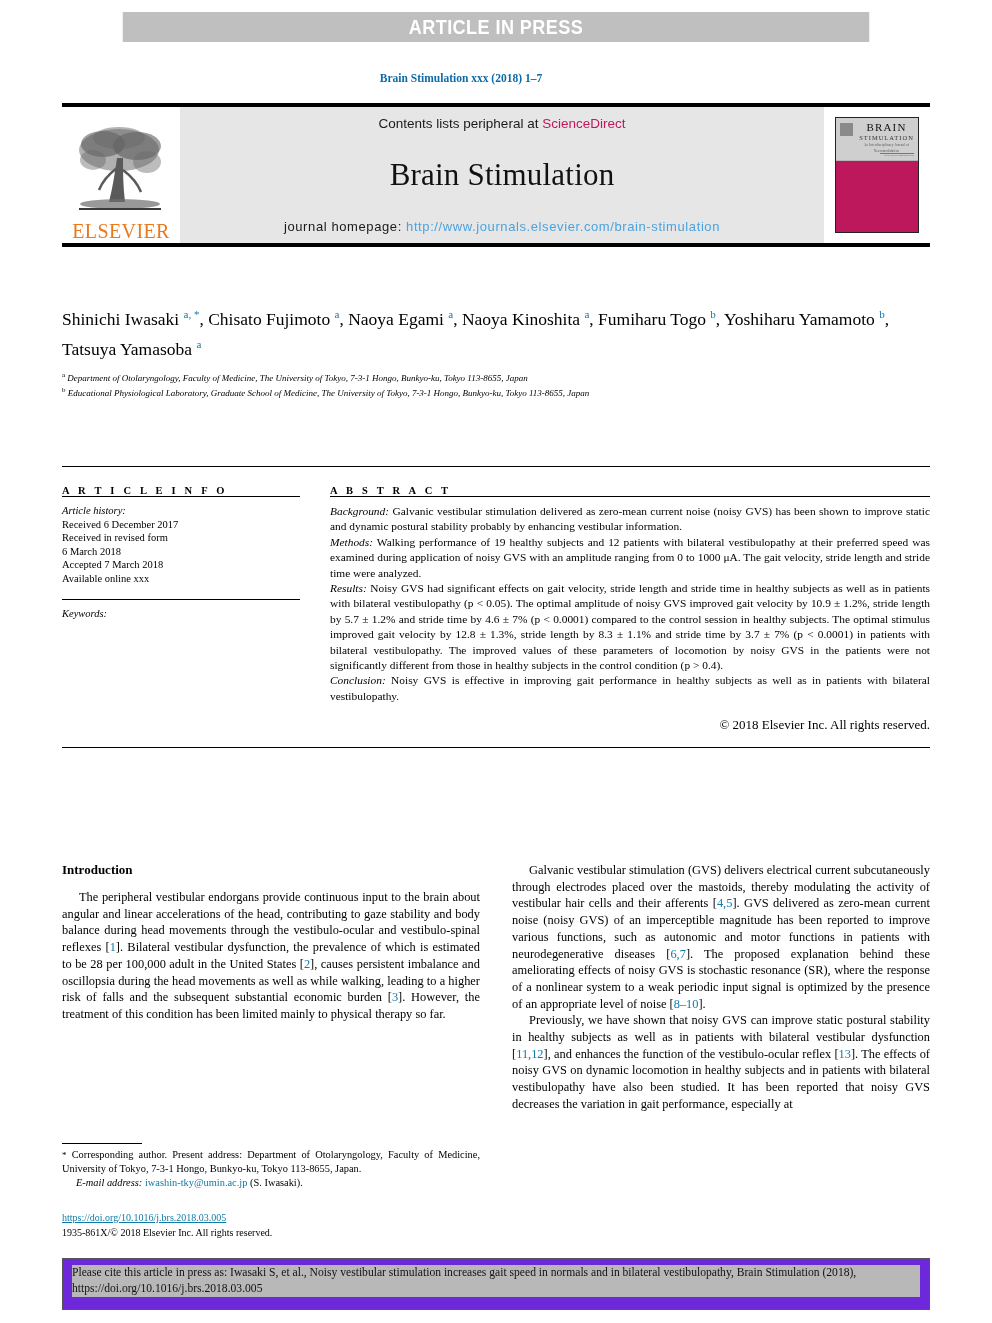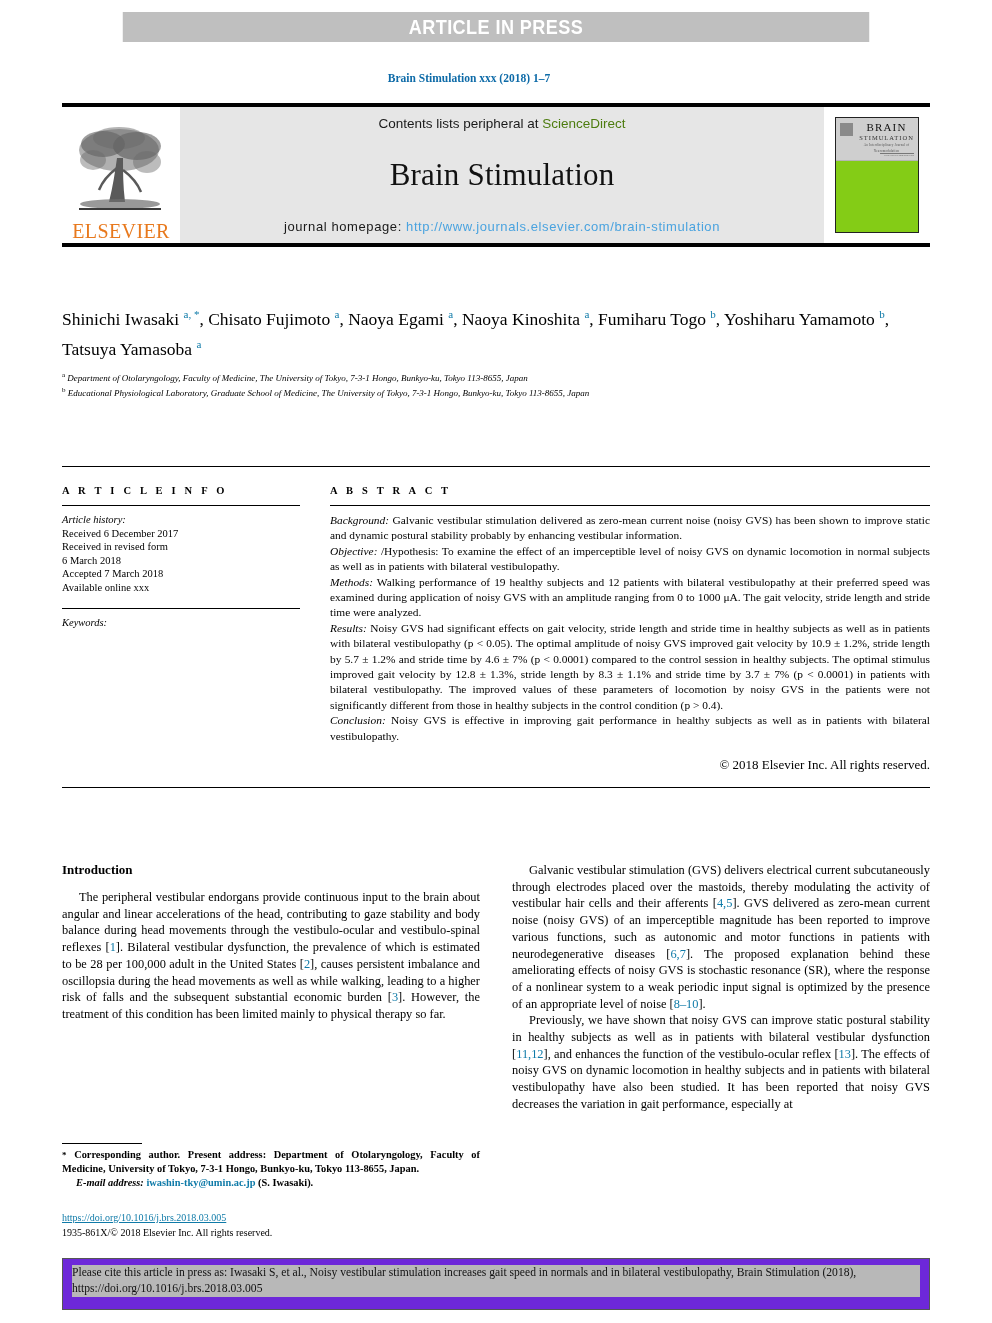--- a/index.html
+++ b/index.html
@@ -37,21 +37,21 @@
     letter-spacing: 0.5px;
     text-align: center;
     line-height: 30px;
     transform: scaleX(0.86);
     transform-origin: center center;
   }
 
   
   .running-head {
     position: absolute;
-    left: 12px;
+    left: 4px;
     top: 72px;
     width: 914px;
     text-align: center;
     font-size: 11.5px;
     font-weight: bold;
     color: #0e6ba8;
   }
 
   
   .masthead {
@@ -101,21 +101,21 @@
     align-items: center;
     padding: 9px 0 9px 0;
     box-sizing: border-box;
   }
   .contents-line {
     font-family: "Liberation Sans", "DejaVu Sans", sans-serif;
     font-size: 13.5px;
     color: #1a1a1a;
   }
   .contents-line .sd {
-    color: #4d7c0f;
+    color: #be185d;
   }
   .journal-title {
     font-family: "Liberation Serif", "DejaVu Serif", serif;
     font-size: 31px;
     color: #111;
     letter-spacing: 0.2px;
   }
   .homepage-line {
     font-family: "Liberation Sans", "DejaVu Sans", sans-serif;
     font-size: 13px;
@@ -129,21 +129,21 @@
     flex: 0 0 106px;
     width: 106px;
     display: flex;
     align-items: center;
     justify-content: center;
   }
   .cover-box {
     width: 84px;
     height: 116px;
     border: 1.5px solid #222;
-    background: #84cc16;
+    background: #be185d;
     position: relative;
     box-sizing: border-box;
   }
   .cover-top {
     height: 42px;
     background: #cfcfcf;
     position: relative;
     border-bottom: 1px solid #b5b5b5;
   }
   .cover-mini-logo {
@@ -255,21 +255,20 @@
     flex: 1 1 auto;
     padding-top: 18px;
     padding-left: 12px;
     box-sizing: border-box;
   }
   .sec-head {
     font-size: 10.5px;
     font-weight: bold;
     letter-spacing: 3.2px;
     color: #000;
-    margin-bottom: 9px;
   }
   .thin-rule {
     border-top: 1px solid #000;
     margin: 0 0 7px 0;
   }
   .info-body {
     font-size: 10.5px;
     line-height: 13.6px;
   }
   .info-body .lbl {
@@ -331,21 +330,20 @@
   .ref {
     color: #0e7aa8;
   }
 
   
   .footnote-area {
     position: absolute;
     left: 62px;
     top: 1143px;
     width: 418px;
-    font-weight: bold;
   }
   .fn-rule {
     border-top: 1px solid #000;
     width: 80px;
     margin-bottom: 4px;
   }
   .fn-text {
     font-size: 10.4px;
     line-height: 13.4px;
     text-align: justify;
@@ -474,21 +472,20 @@
         <div class="info-body">
           <div class="lbl">Keywords:</div>
         </div>
       </div>
 
       <div class="col-abstract">
         <div class="sec-head">A B S T R A C T</div>
         <div class="thin-rule"></div>
         <div class="abs-body" id="abstract-body">
             <p><span class="lbl">Background:</span><span> Galvanic vestibular stimulation delivered as zero-mean current noise (noisy GVS) has been shown to improve static and dynamic postural stability probably by enhancing vestibular information.</span></p>
-            <p><span class="lbl">Objective:</span><span> /Hypothesis: To examine the effect of an imperceptible level of noisy GVS on dynamic locomotion in normal subjects as well as in patients with bilateral vestibulopathy.</span></p>
             <p><span class="lbl">Methods:</span><span> Walking performance of 19 healthy subjects and 12 patients with bilateral vestibulopathy at their preferred speed was examined during application of noisy GVS with an amplitude ranging from 0 to 1000 μA. The gait velocity, stride length and stride time were analyzed.</span></p>
             <p><span class="lbl">Results:</span><span> Noisy GVS had significant effects on gait velocity, stride length and stride time in healthy subjects as well as in patients with bilateral vestibulopathy (p &lt; 0.05). The optimal amplitude of noisy GVS improved gait velocity by 10.9 ± 1.2%, stride length by 5.7 ± 1.2% and stride time by 4.6 ± 7% (p &lt; 0.0001) compared to the control session in healthy subjects. The optimal stimulus improved gait velocity by 12.8 ± 1.3%, stride length by 8.3 ± 1.1% and stride time by 3.7 ± 7% (p &lt; 0.0001) in patients with bilateral vestibulopathy. The improved values of these parameters of locomotion by noisy GVS in the patients were not significantly different from those in healthy subjects in the control condition (p &gt; 0.4).</span></p>
             <p><span class="lbl">Conclusion:</span><span> Noisy GVS is effective in improving gait performance in healthy subjects as well as in patients with bilateral vestibulopathy.</span></p>
           </div>
         <div class="copyright">© 2018 Elsevier Inc. All rights reserved.</div>
       </div>
     </div>
     <div class="ia-bottom-rule"></div>
   </div>
 

